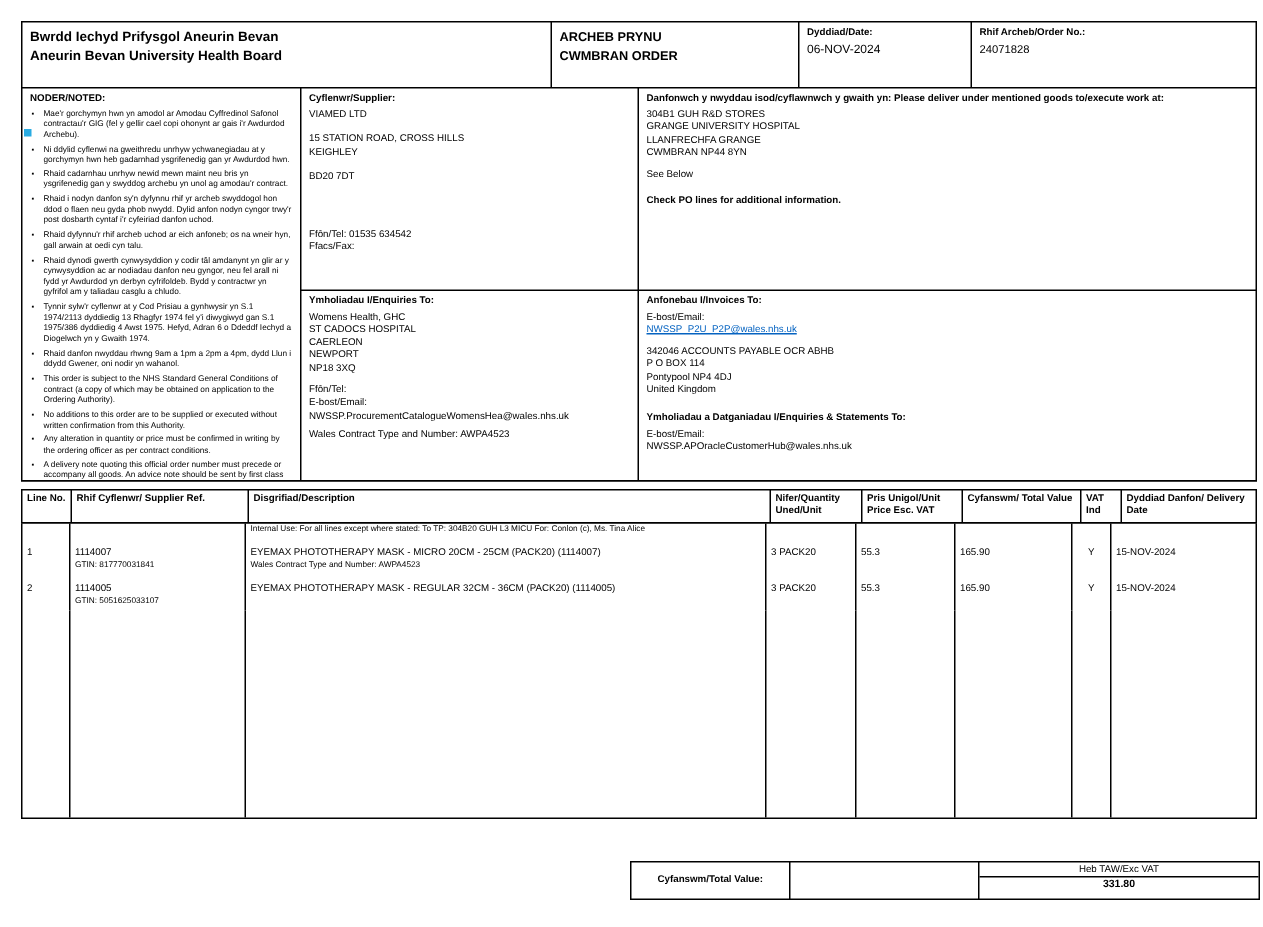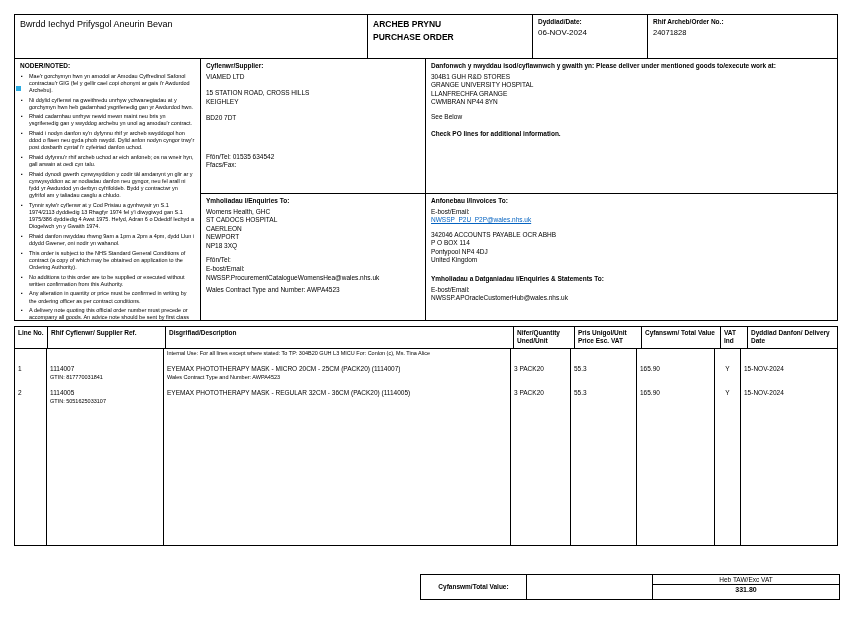--- a/index.html
+++ b/index.html
@@ -4,21 +4,21 @@
 <style>
   html,body{margin:0;padding:0;}
   body{width:842px;height:618px;background:#ffffff;font-family:"Liberation Sans",sans-serif;color:#000;overflow:hidden;position:relative;}
   .doc{position:absolute;left:14px;top:14px;width:824px;}
   .bgrid{display:grid;background:#000;gap:1px;border:1px solid #000;}
   .bgrid>div{background:#fff;}
 
   
   .hdr{grid-template-columns:352px 164px 114px 1fr;height:43px;}
   .hdr>div{padding:3px 5px;overflow:hidden;}
-  .org div{font-weight:normal;font-size:9px;line-height:1.45;}
+  .org div{font-weight:bold;font-size:9px;line-height:1.45;}
   .title div{font-weight:bold;font-size:8.5px;line-height:1.55;}
   .lab{font-size:6.5px;font-weight:bold;}
   .dateval{font-size:8px;font-weight:normal;margin-top:3px;}
   .ordval{font-size:7.5px;margin-top:3px;}
 
   
   .mid{grid-template-columns:185px 224px 1fr;grid-template-rows:134px 126px;margin-top:-1px;}
   .box{padding:3px 5px;font-size:6.5px;line-height:1.32;overflow:hidden;position:relative;}
   .bl{font-weight:bold;margin-bottom:2px;}
   .line{min-height:8px;}
@@ -58,24 +58,25 @@
   .pfoot{margin-top:10px;text-align:right;font-size:8px;padding-right:2px;}
 </style>
 </head>
 <body>
 
 <div class="doc">
 
   <div class="bgrid hdr">
     <div class="org">
       <div>Bwrdd Iechyd Prifysgol Aneurin Bevan</div>
+      <div>Aneurin Bevan University Health Board</div>
     </div>
     <div class="title">
       <div>ARCHEB PRYNU</div>
-      <div>PURCHASE ORDER</div>
+      <div>CWMBRAN ORDER</div>
     </div>
     <div>
       <div class="lab">Dyddiad/Date:</div>
       <div class="dateval">06-NOV-2024</div>
     </div>
     <div>
       <div class="lab">Rhif Archeb/Order No.:</div>
       <div class="ordval">24071828</div>
     </div>
   </div>

